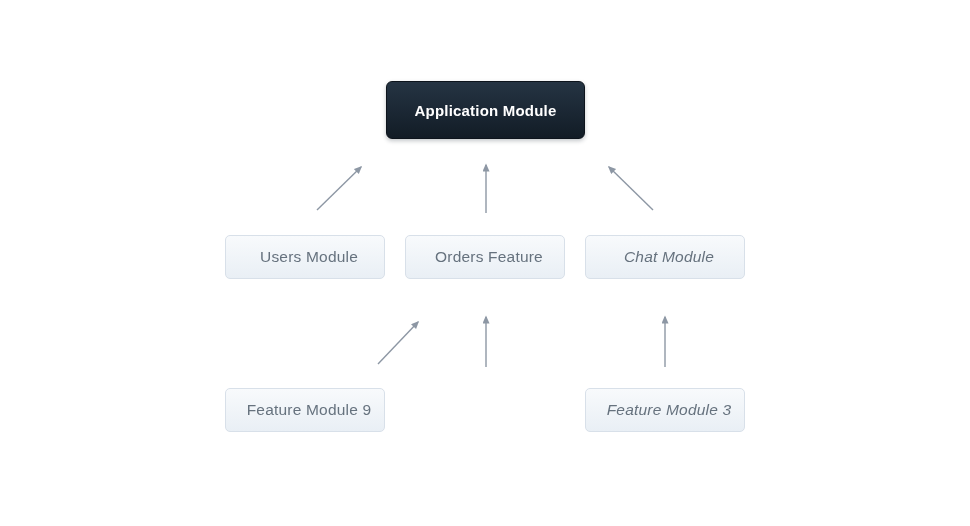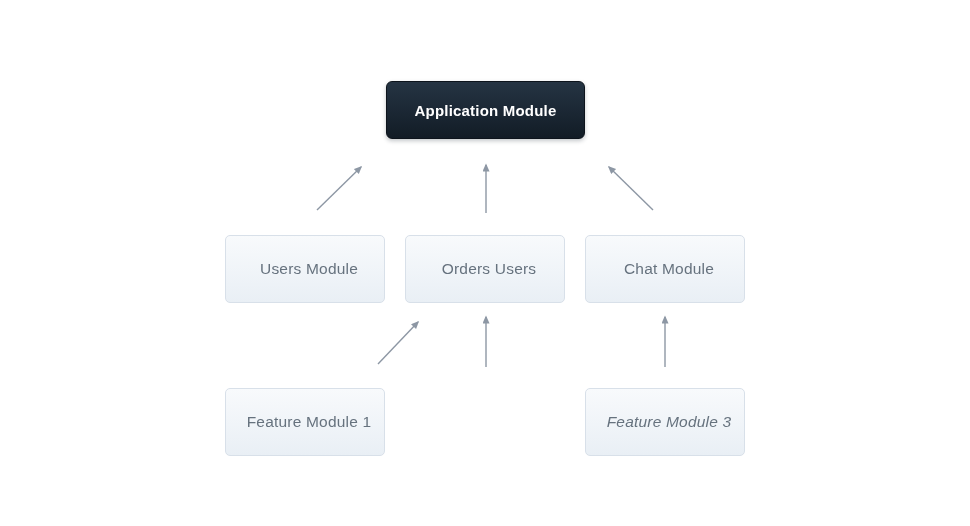--- a/index.html
+++ b/index.html
@@ -36,34 +36,34 @@
     background: linear-gradient(180deg, #253443 0%, #121c26 100%);
     border: 1px solid #0d141c;
     box-shadow: 0 2px 4px rgba(20, 30, 42, 0.25);
     color: #ffffff;
     font-size: 15px;
     font-weight: 700;
     letter-spacing: 0.2px;
   }
 
   .node--light {
-    width: 160px; height: 68px;
+    width: 160px; height: 44px;
     border-radius: 5px;
     background: linear-gradient(180deg, #f8fafc 0%, #e9eff5 100%);
     border: 1px solid #d8e0e9;
     color: #66727e;
     font-size: 15.5px;
     font-weight: 400;
     letter-spacing: 0.2px;
     padding-left: 8px;
   }
 
   .node--users    { left: 225px; top: 235px; }
   .node--orders   { left: 405px; top: 235px; }
-  .node--chat     { left: 585px; top: 235px; }
+  .node--chat     { left: 585px; top: 235px; font-style: italic; }
   .node--feature1 { left: 225px; top: 388px; }
   .node--feature2 { left: 405px; top: 388px; }
   .node--feature3 { left: 585px; top: 388px; font-style: italic; }
 </style>
 </head>
 <body>
 
 <div class="canvas">
 
   <svg class="edges-layer" width="970" height="526" viewBox="0 0 970 526" xmlns="http://www.w3.org/2000/svg">
@@ -84,29 +84,29 @@
 
   <div class="node node--dark node--application">
     <span>Application Module</span>
   </div>
 
   <div class="node node--light node--users">
     <span>Users Module</span>
   </div>
 
   <div class="node node--light node--orders">
-    <span>Orders Users</span>
+    <span>Orders Feature</span>
   </div>
 
   <div class="node node--light node--chat">
     <span>Chat Module</span>
   </div>
 
   <div class="node node--light node--feature1">
-    <span>Feature Module 1</span>
+    <span>Feature Module 9</span>
   </div>
 
 
   <div class="node node--light node--feature3">
     <span>Feature Module 3</span>
   </div>
 
 </div>
 
 </body></html>

